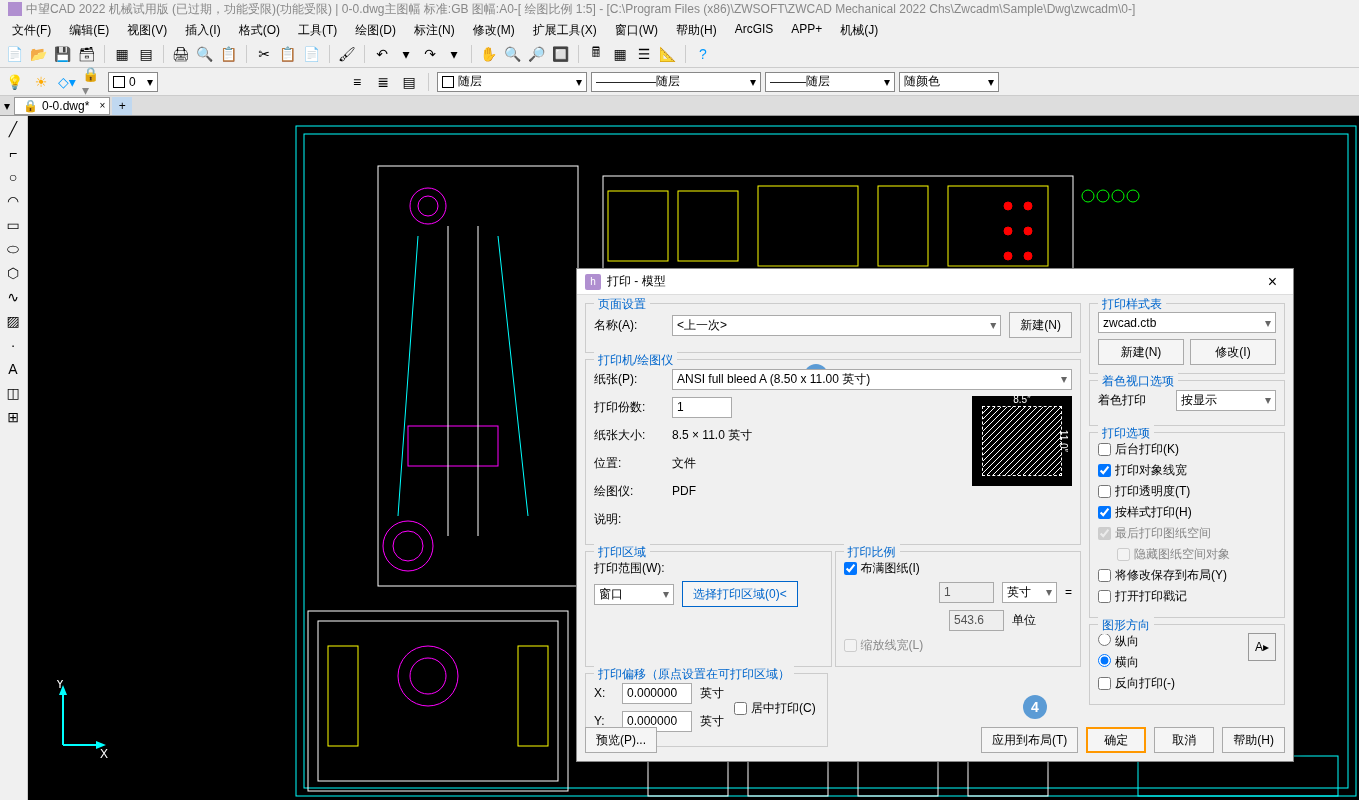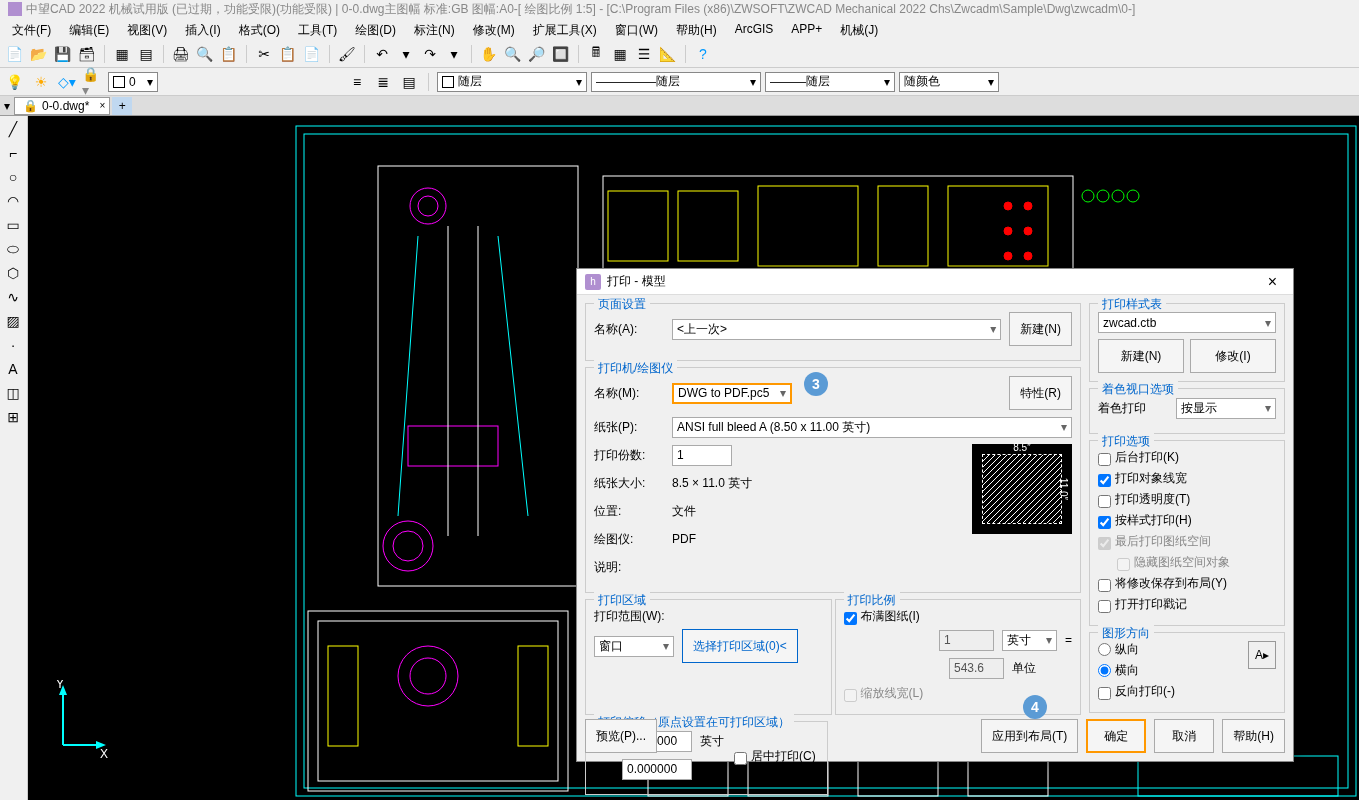--- a/index.html
+++ b/index.html
@@ -31,33 +31,33 @@
 .dlg-close{margin-left:auto;font-size:16px;cursor:pointer;padding:0 8px}
 .dlg-body{padding:8px;display:flex;gap:8px}
 .dlg-left{flex:1}
 .dlg-right{width:196px}
 .fieldset{border:1px solid #ccc;padding:8px;margin-bottom:6px;position:relative}
 .fieldset-title{position:absolute;top:-8px;left:8px;background:#f0f0f0;padding:0 4px;color:#0066cc}
 .row{display:flex;align-items:center;gap:8px;margin-bottom:6px;min-height:22px}
 .row label{min-width:70px}
 .combo{border:1px solid #aaa;background:#fff;height:21px;padding:0 20px 0 4px;position:relative;flex:1;display:flex;align-items:center}
 .combo::after{content:"▾";position:absolute;right:4px;color:#666}
-.btn{border:1px solid #aaa;background:#f5f5f5;height:34px;padding:8px 10px;cursor:pointer;display:flex;align-items:center;min-width:60px;justify-content:center}
+.btn{border:1px solid #aaa;background:#f5f5f5;height:26px;padding:8px 10px;cursor:pointer;display:flex;align-items:center;min-width:60px;justify-content:center}
 .btn.highlight{border:2px solid #ff9800}
 .input{border:1px solid #aaa;background:#fff;height:21px;padding:0 4px;flex:1}
 input[type=checkbox]{width:13px;height:13px}
-.chk-row{display:flex;align-items:flex-end;gap:4px;margin-bottom:4px}
+.chk-row{display:flex;align-items:center;gap:4px;margin-bottom:4px}
 .preview-box{width:100px;height:90px;background:#000;position:relative;margin-left:auto}
 .preview-paper{position:absolute;top:10px;left:10px;right:10px;bottom:10px;border:1px dashed #fff}
 .preview-label-top{position:absolute;top:-2px;left:50%;transform:translateX(-50%);color:#fff;font-size:10px}
 .preview-label-right{position:absolute;right:-2px;top:50%;transform:translateY(-50%) rotate(90deg);color:#fff;font-size:10px}
 .badge{position:absolute;width:24px;height:24px;border-radius:50%;background:#5b9bd5;color:#fff;display:flex;align-items:center;justify-content:center;font-weight:bold;font-size:14px}
 .dlg-footer{position:absolute;bottom:8px;left:8px;right:8px;display:flex;gap:8px;align-items:center}
 .orient-icon{width:28px;height:28px;border:1px solid #999;display:flex;align-items:center;justify-content:center;margin-left:auto}
-.radio-row{display:flex;align-items:center;gap:4px;margin-bottom:4px}
+.radio-row{display:flex;gap:4px;margin-bottom:4px}
 input[type=radio]{width:13px;height:13px}
 .highlight-orange{border:2px solid #ff9800!important}
 .two-col{display:flex;gap:3px}
 </style>
 </head>
 <body>
 
 <div class="titlebar">
   <span class="app-icon"></span>
   <span>中望CAD 2022 机械试用版 (已过期，功能受限)(功能受限) | 0-0.dwg主图幅  标准:GB 图幅:A0-[ 绘图比例 1:5] - [C:\Program Files (x86)\ZWSOFT\ZWCAD Mechanical 2022 Chs\Zwcadm\Sample\Dwg\zwcadm\0-]</span>
@@ -252,28 +252,20 @@
               <span>&lt;上一次&gt;</span>
             </div>
           <button class="btn">新建(N)</button>
         </div>
       </div>
 
       <div class="fieldset" style="position:relative">
         <span class="fieldset-title">打印机/绘图仪</span>
         <div class="badge" style="top:4px;left:218px">3</div>
         <div class="row">
-          <label>名称(M):</label>
-          <div class="combo highlight-orange" style="max-width:120px;flex:0 0 120px">
-              <span>DWG to PDF.pc5</span>
-            </div>
-          <div style="flex:1"></div>
-          <button class="btn">特性(R)</button>
-        </div>
-        <div class="row">
           <label>纸张(P):</label>
           <div class="combo">
               <span>ANSI full bleed A (8.50 x 11.00 英寸)</span>
             </div>
         </div>
         <div style="display:flex;gap:10px">
           <div style="flex:1">
             <div class="row">
                 <label>打印份数:</label>
                 <input class="input" style="max-width: 60px;" value="1">

